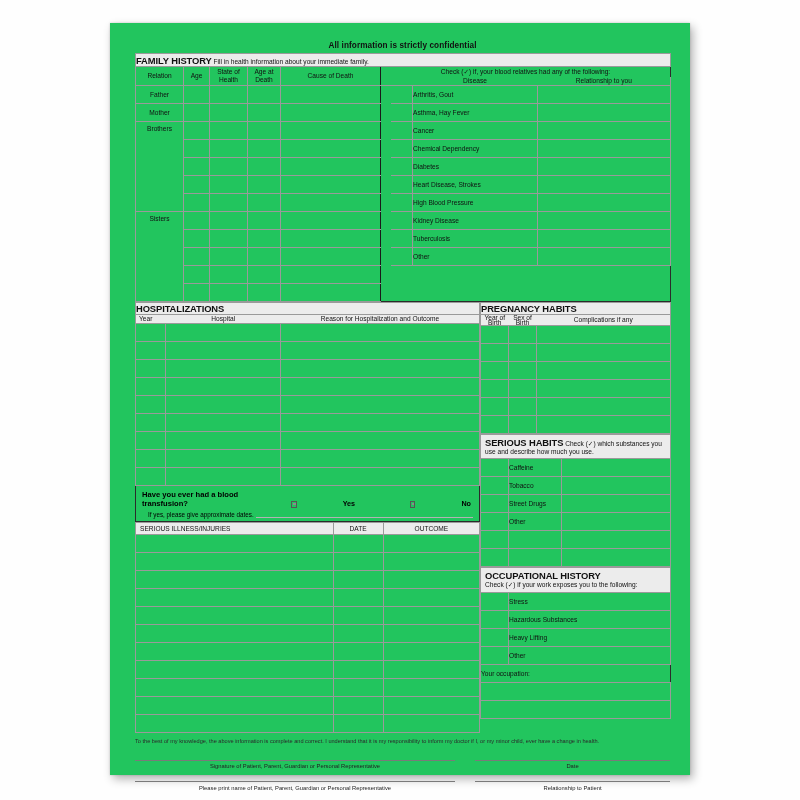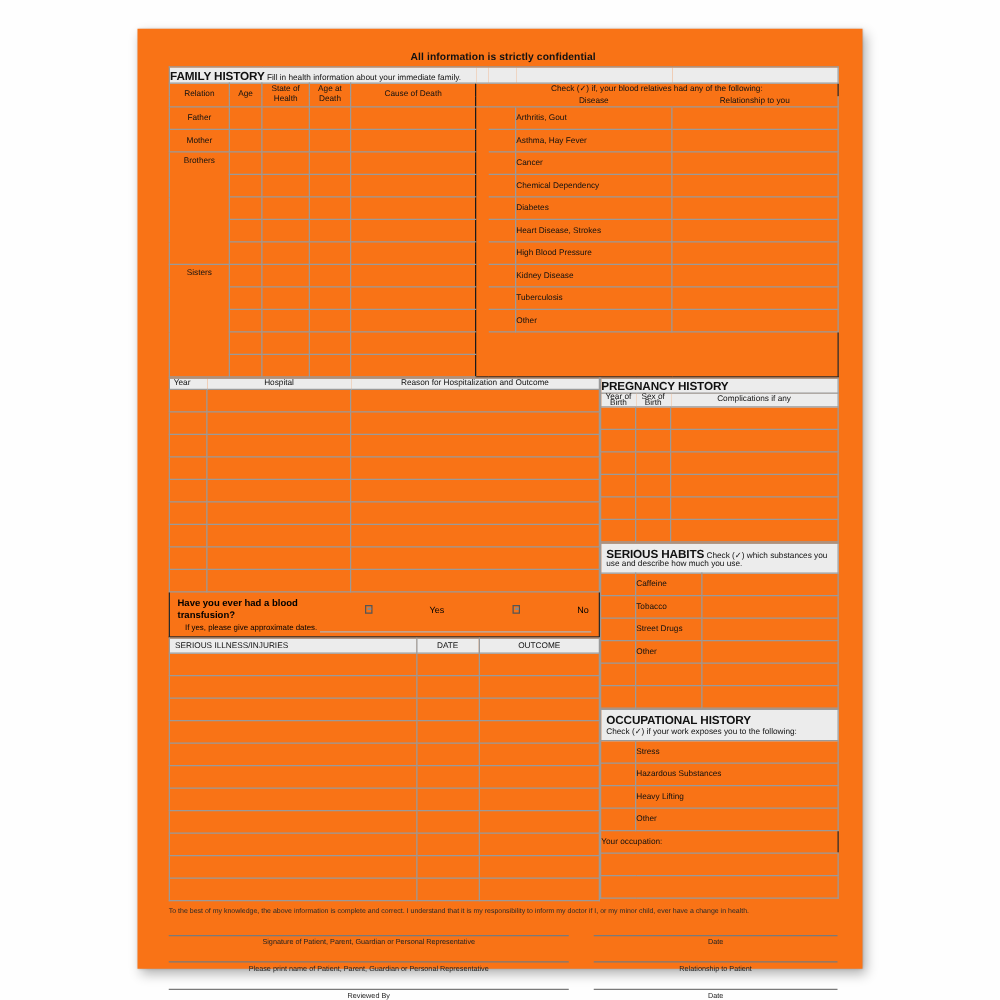--- a/index.html
+++ b/index.html
@@ -17,21 +17,21 @@
     background: #fefefe;
     overflow: hidden;
   }
   
   #paper {
     position: absolute;
     left: 110px;
     top: 23px;
     width: 580px;
     height: 752px;
-    background: #f97316;
+    background: #22c55e;
     box-shadow: 3px 4px 9px rgba(0,0,0,0.30), 0 0 2px rgba(0,0,0,0.18);
   }
   #content {
     position: absolute;
     left: 25px;
     top: 18px;
     width: 535px;
   }
 
   .doc-title {
@@ -105,38 +105,38 @@
   .panel-left  { width: 345px; }
   .panel-right { width: 190px; }
 
   .qbox {
     padding: 4px 6px 3px 6px;
   }
   .qline1 {
     font-size: 7.6px;
     font-weight: bold;
     display: flex;
-    align-items: center;
+    align-items: flex-end;
     gap: 43px;
   }
   .chk {
     display: inline-block;
     width: 5px; height: 5px;
     border: 0.7px solid #555;
     margin: 0 3px 0 10px;
     position: relative;
   }
   .chk::after {
     content: "";
     position: absolute;
     left: 1px; top: 1px;
     width: 2.4px; height: 2.4px;
     background: #8a8a8a;
   }
-  .yn { font-weight: normal; font-size: 7.2px; margin-right: 2px; }
+  .yn { font-weight: bold; font-size: 7.2px; margin-right: 2px; }
   .qline2 {
     font-size: 6.3px;
     margin-top: 2px;
     display: flex;
     align-items: flex-end;
     padding-left: 6px;
   }
   .dotline {
     flex: 1;
     border-bottom: 0.6px solid #b3b3b3;
@@ -348,20 +348,25 @@
 
         <div class="panel-left">
 
           <table class="grid outerbox">
             <colgroup>
               <col style="width:30px">
                 <col style="width:115px">
                 <col style="width:198px">
             </colgroup>
             <tbody>
+              <tr>
+                <td class="bandhdr cellpad" colspan="3" style="height:9px">
+                  <span class="band-title">HOSPITALIZATIONS</span>
+                </td>
+              </tr>
               <tr>
                 <td class="colhdr nobR bandhdr" style="text-align:left;padding-left:3px">Year</td>
                 <td class="colhdr nobL nobR bandhdr">Hospital</td>
                 <td class="colhdr nobL bandhdr">Reason for Hospitalization and Outcome</td>
               </tr>
               <tr>
                   <td class="blank"></td>
                   <td class="blank"></td>
                   <td class="blank"></td>
                 </tr>
@@ -499,21 +504,21 @@
 
           <table class="grid outerbox" style="border-left:1.5px solid #1a1a1a">
             <colgroup>
               <col style="width:28px">
                 <col style="width:28px">
                 <col style="width:134px">
             </colgroup>
             <tbody>
               <tr>
                 <td class="bandhdr cellpad" colspan="3" style="height:9px">
-                  <span class="band-title">PREGNANCY HISTORY</span>
+                  <span class="band-title">PREGNANCY HABITS</span>
                 </td>
               </tr>
               <tr>
                 <td class="tinyhdr bandhdr nobR">
                   <span>Year of</span><br>
                   <span>Birth</span>
                 </td>
                 <td class="tinyhdr bandhdr nobL nobR">
                   <span>Sex of</span><br>
                   <span>Birth</span>

